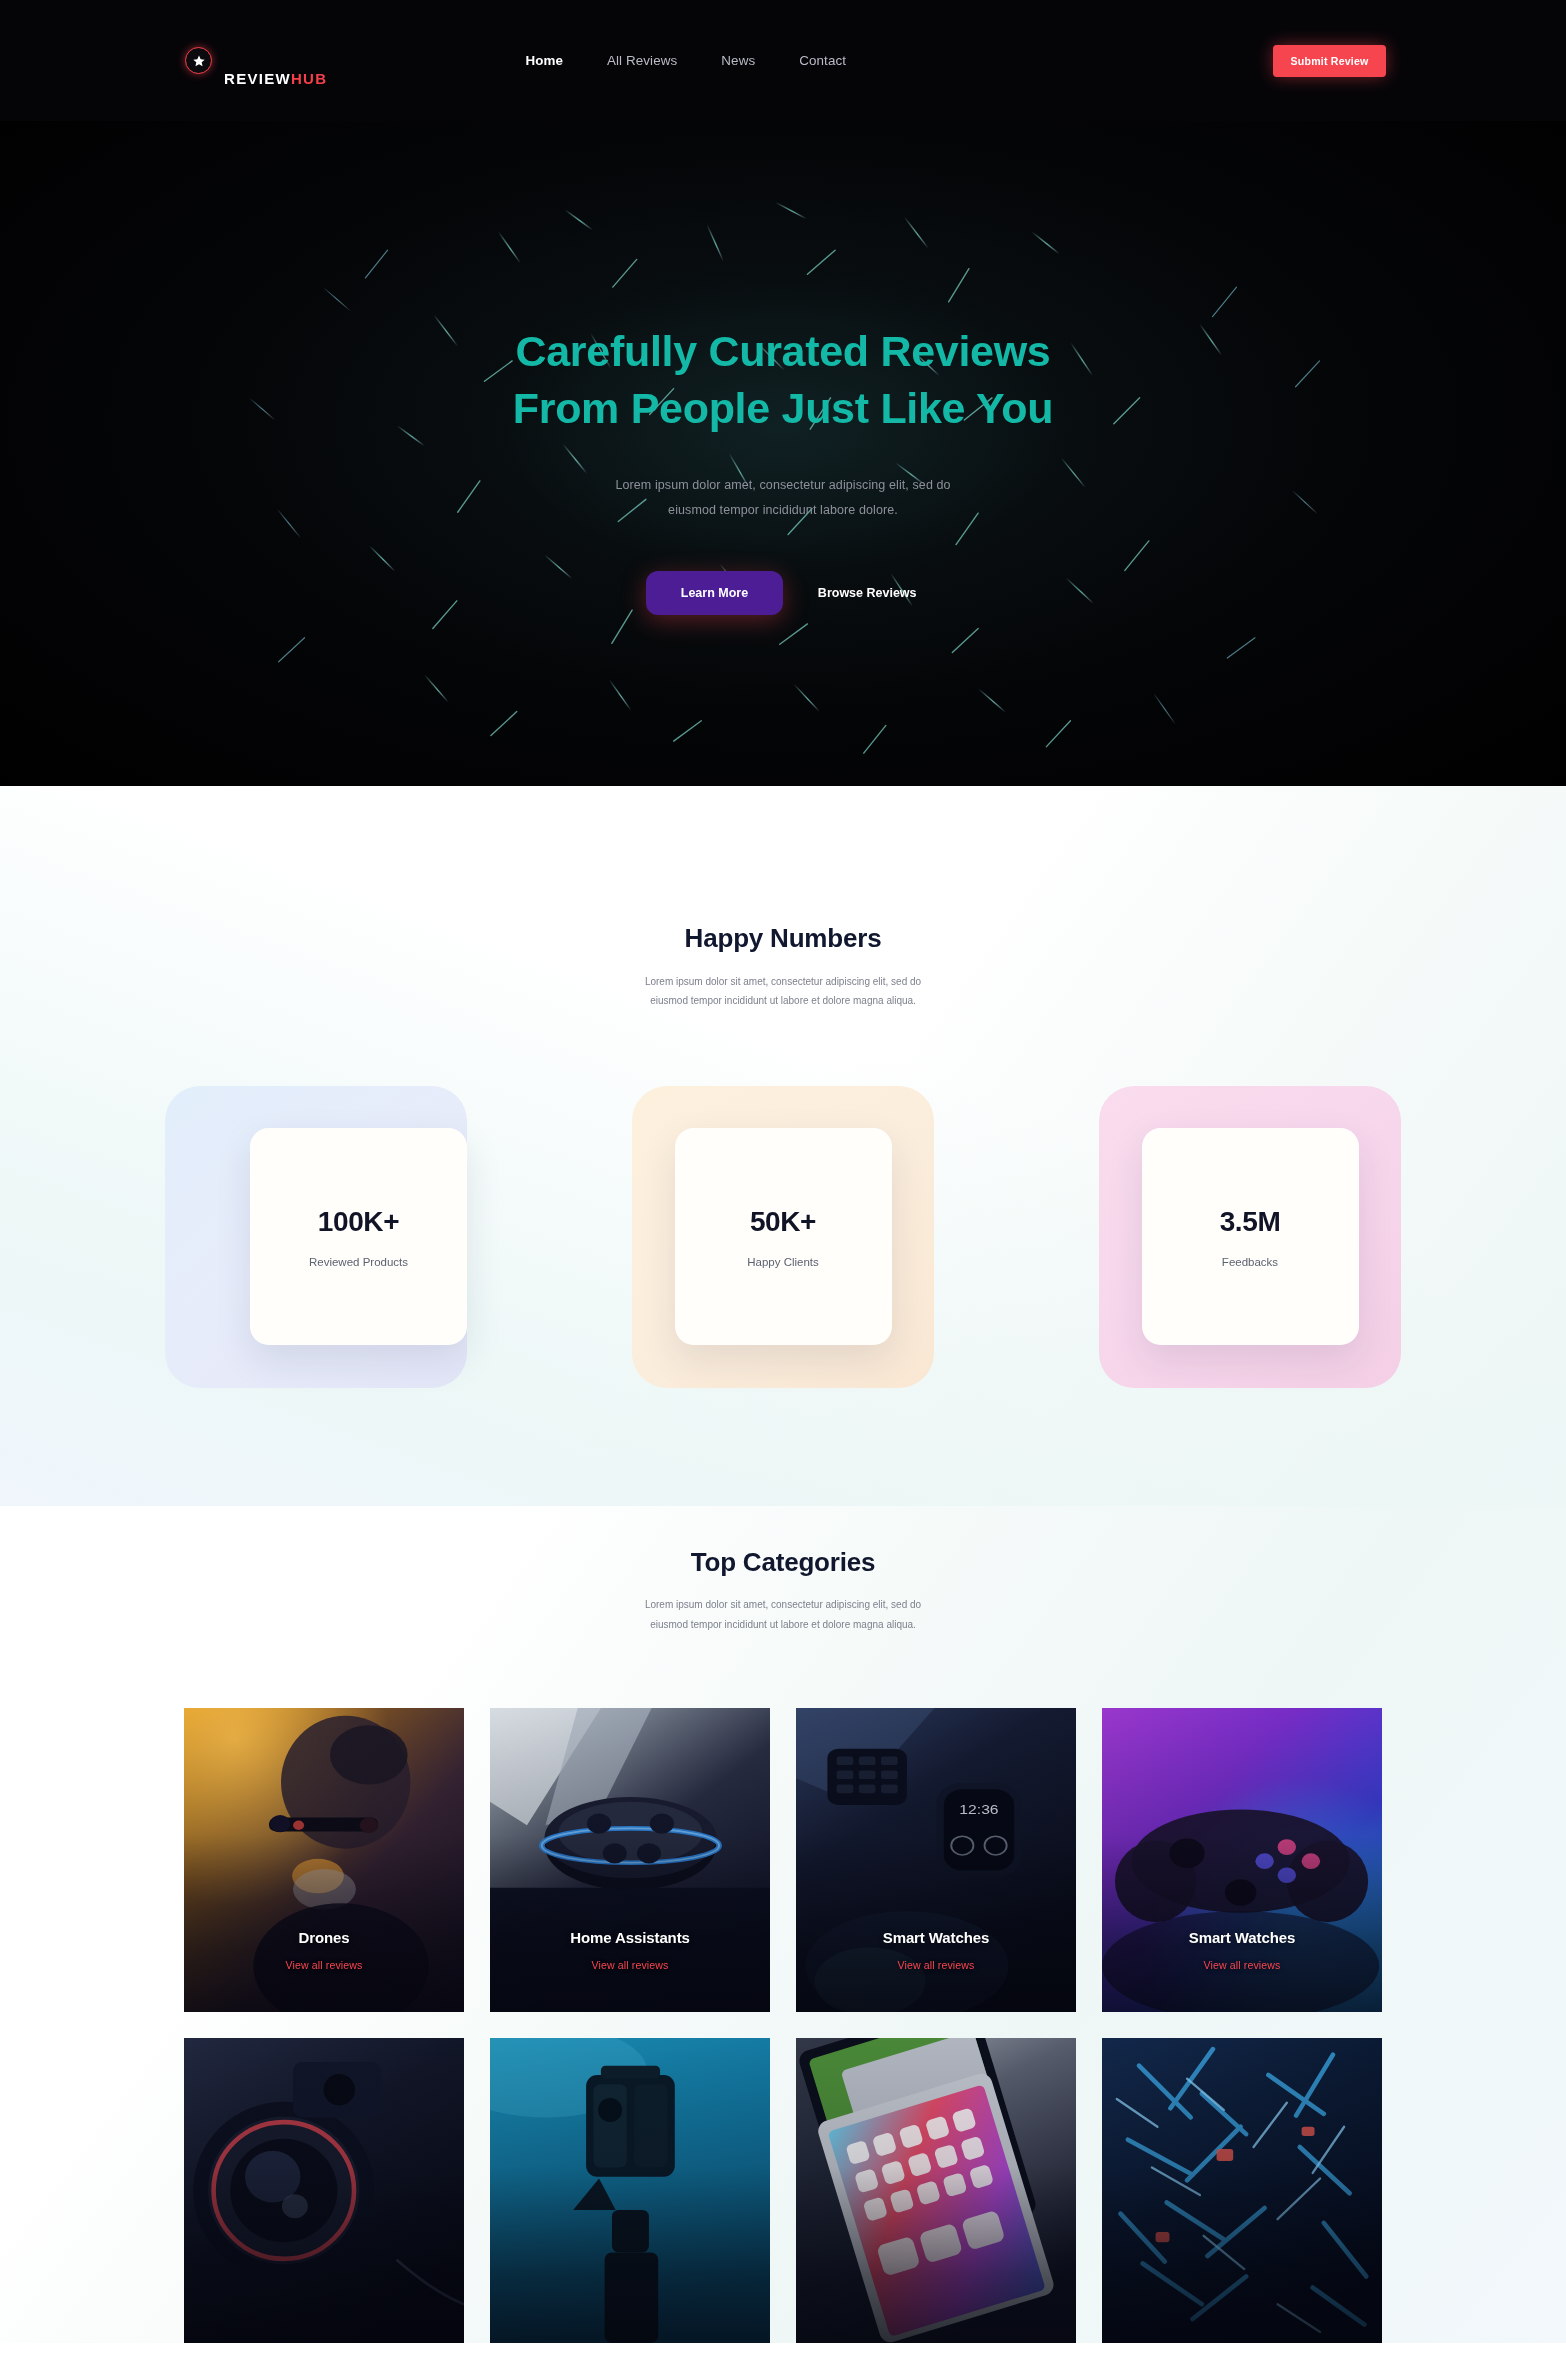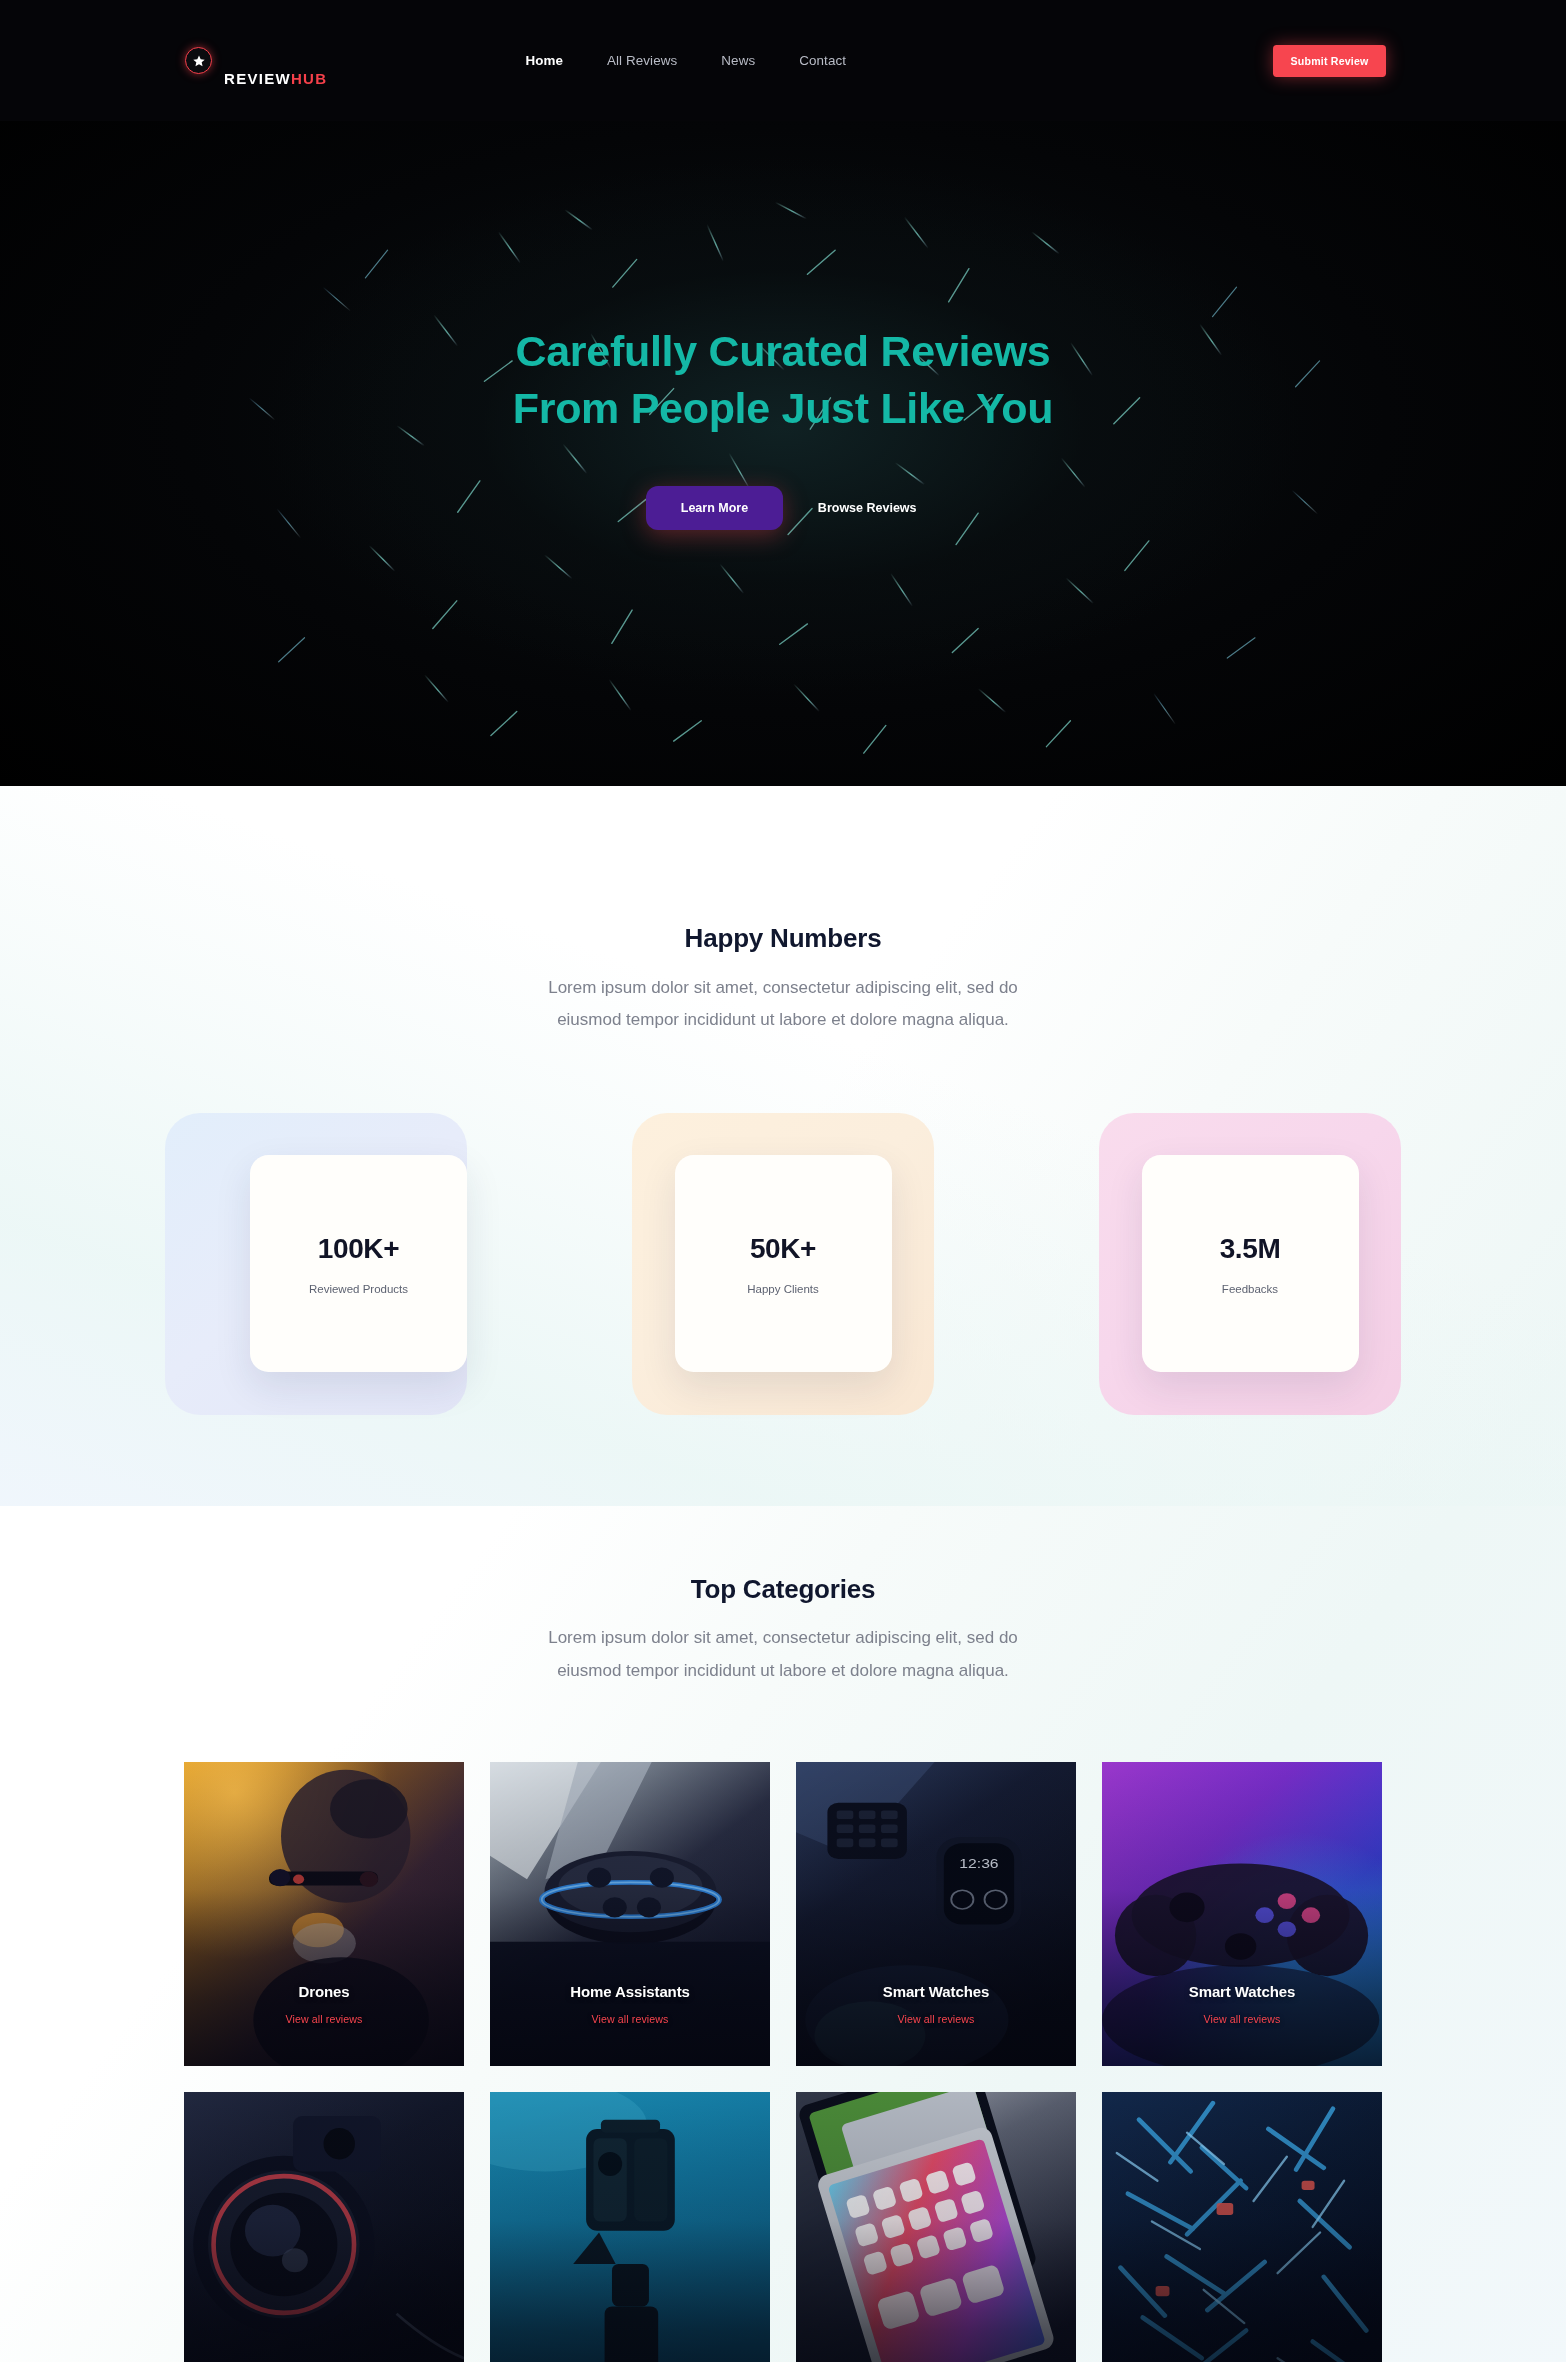--- a/index.html
+++ b/index.html
@@ -167,21 +167,21 @@
 
   .sec-head{ text-align:center; }
   .sec-title{
     font-size:26px;
     font-weight:bold;
     color:#10172e;
     letter-spacing:-0.2px;
   }
   .sec-desc{
     margin-top:17.5px;
-    font-size:17px;
+    font-size:10px;
     line-height:1.92;
     color:#7d818d;
   }
 
   
   .stats-sec{ padding-top:137px; }
   .stats-row{
     margin-top:76px;
     display:flex;
     justify-content:center;
@@ -376,20 +376,24 @@
           <path d="M270 300 l28 24"></path>
       </g>
     </svg>
   </div>
 
   <div class="hero-content">
     <h1 class="hero-title">
       <span>Carefully Curated Reviews</span><br>
       <span>From People Just Like You</span>
     </h1>
+    <p class="hero-sub">
+      <span>Lorem ipsum dolor amet, consectetur adipiscing elit, sed do</span><br>
+      <span>eiusmod tempor incididunt labore dolore.</span>
+    </p>
     <div class="hero-actions">
       <button class="btn-primary">Learn More</button>
       <button class="btn-ghost">Browse Reviews</button>
     </div>
   </div>
 </section>
 
 <div class="light-area">
 
   <section class="sec stats-sec">

